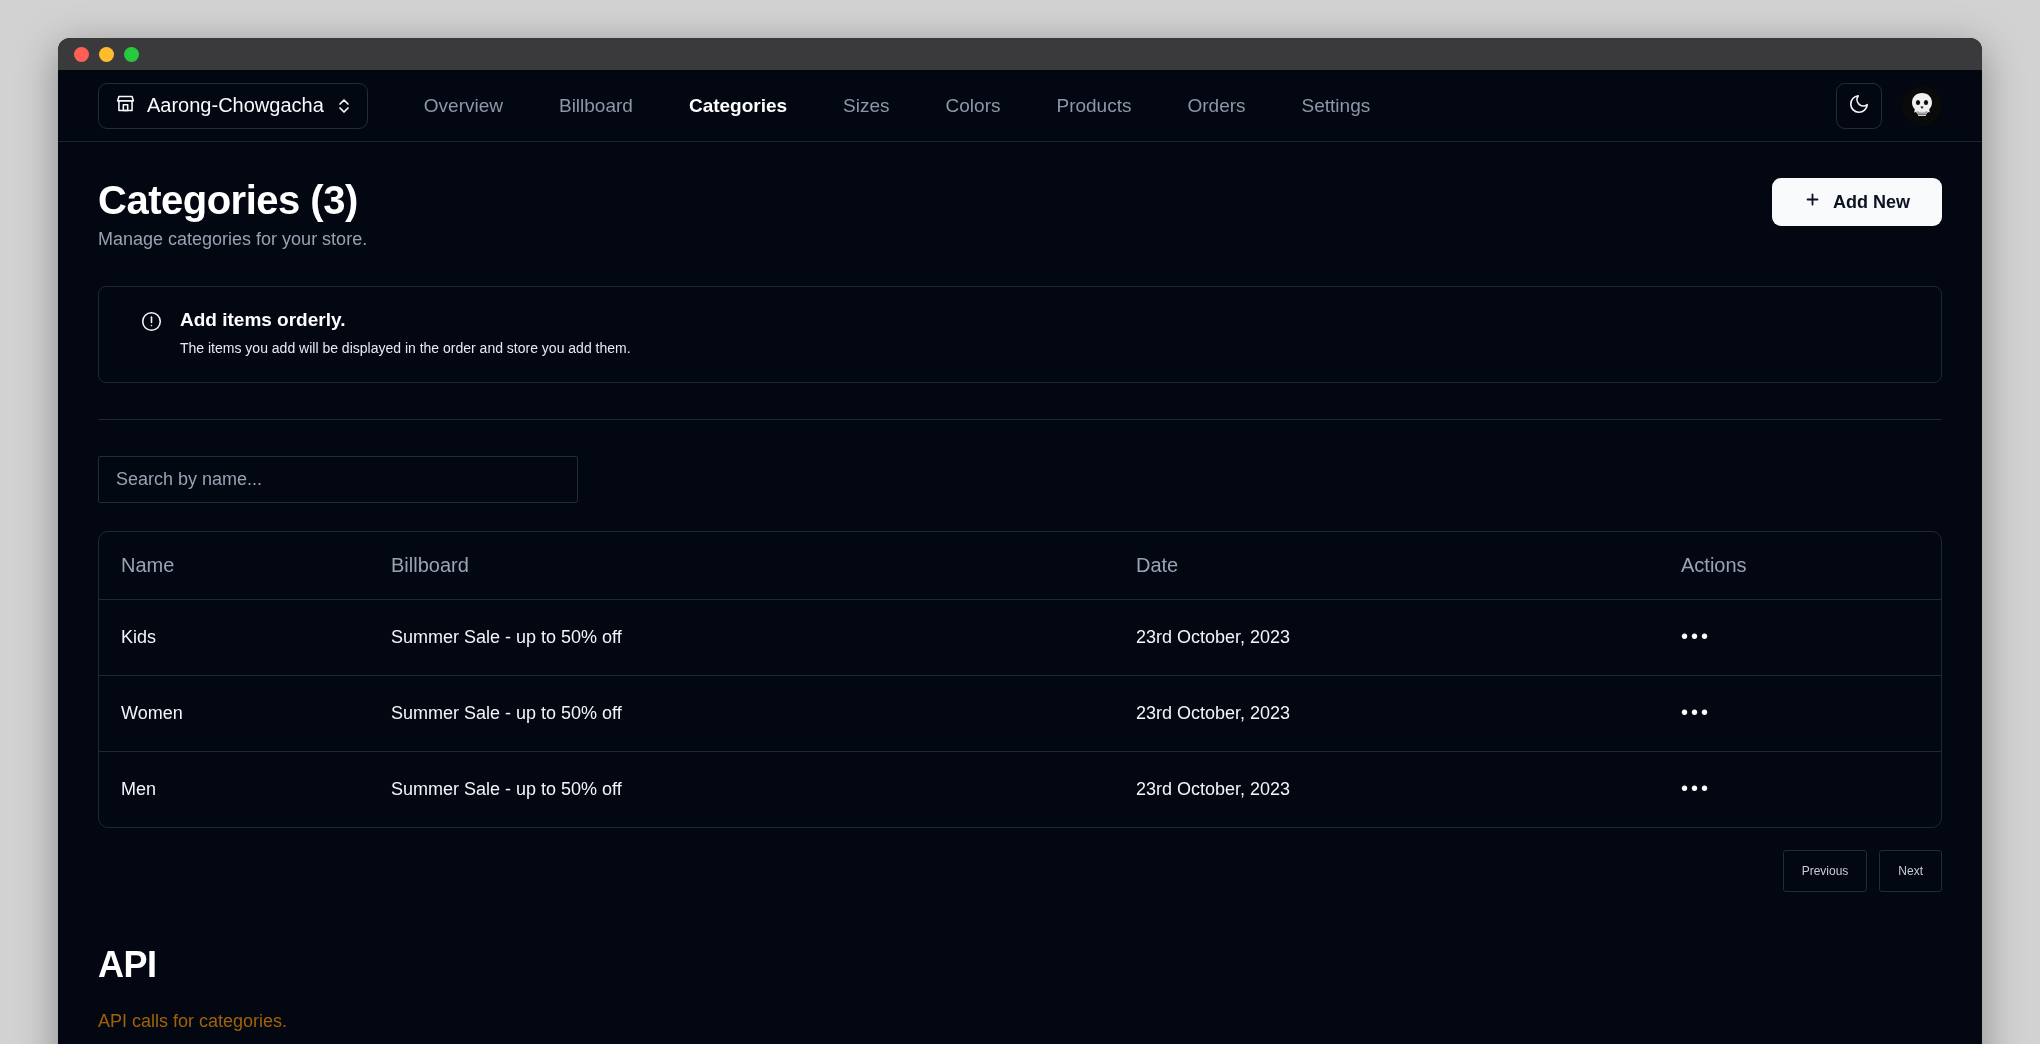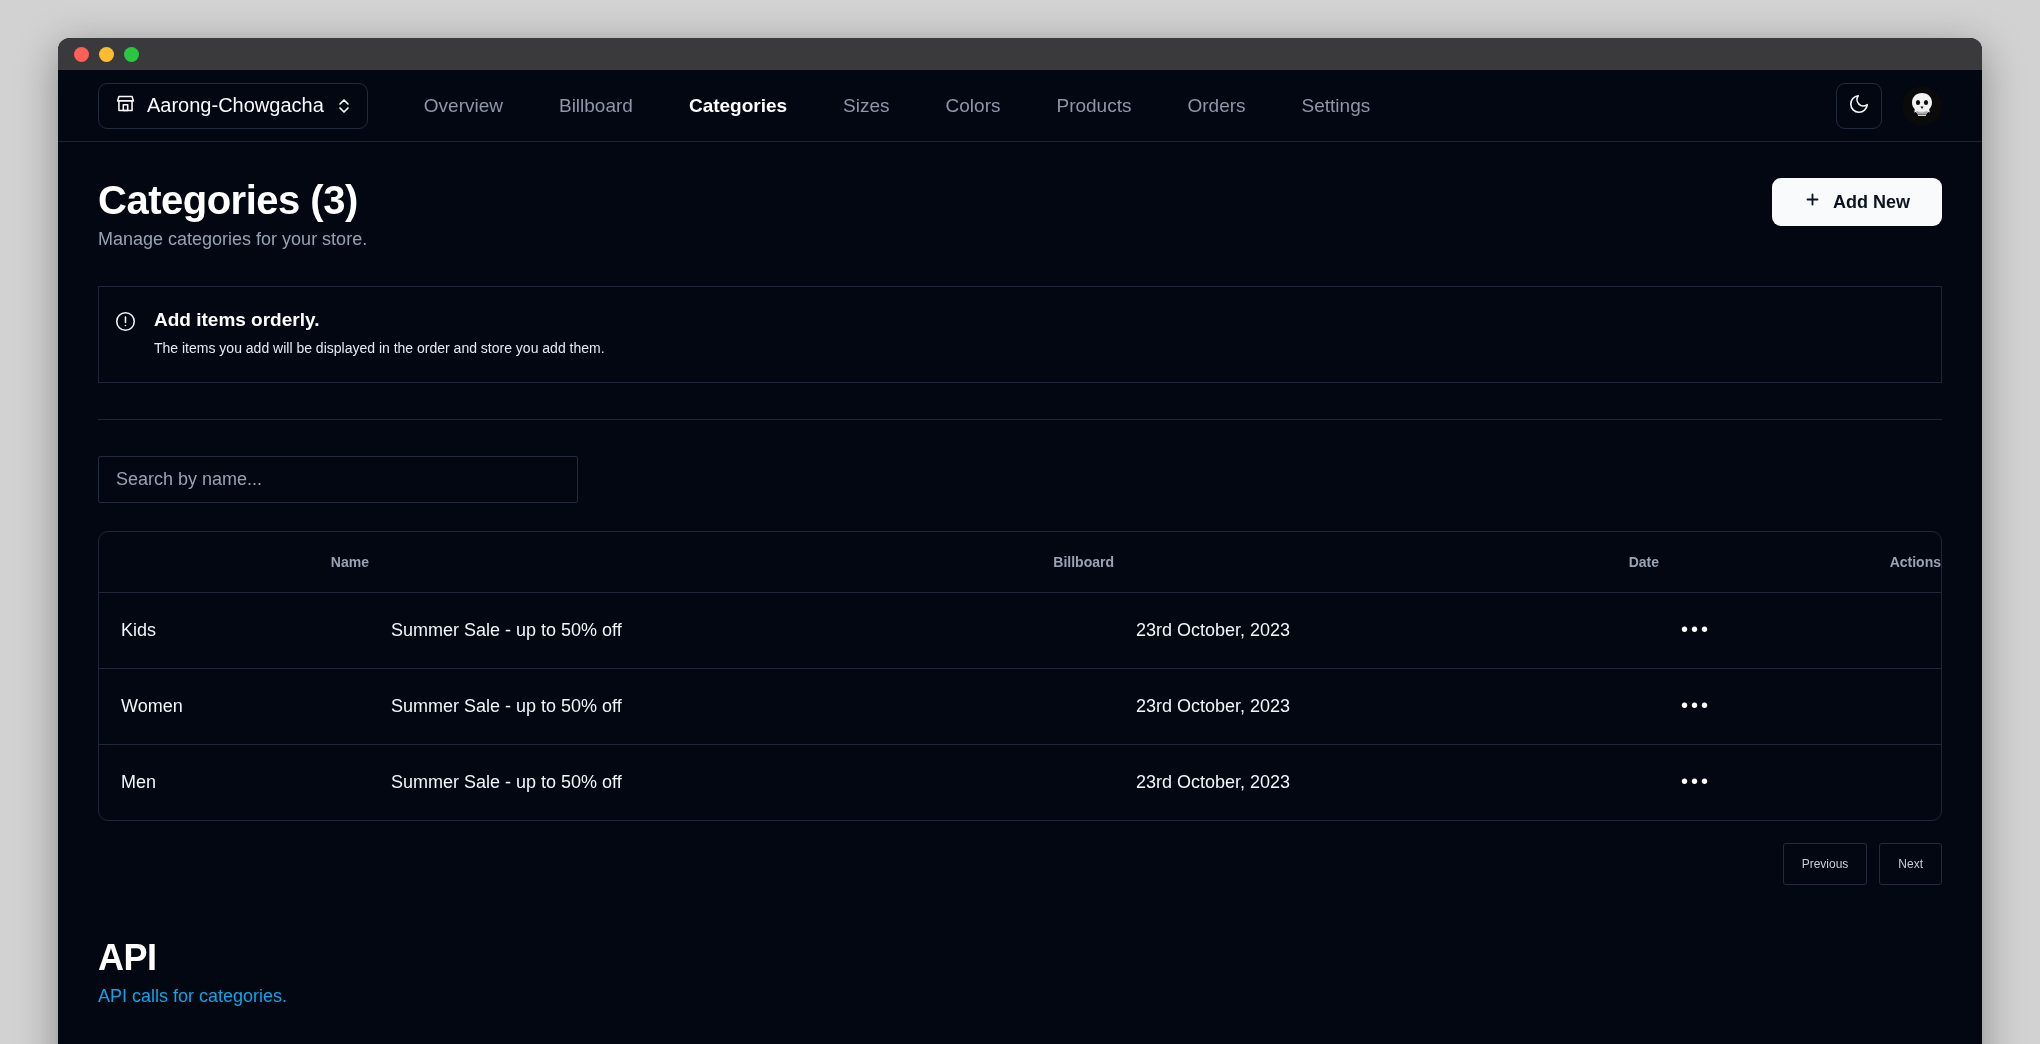--- a/index.html
+++ b/index.html
@@ -130,22 +130,22 @@
     align-items: center;
     gap: 12px;
     cursor: pointer;
     font-family: "Liberation Sans", sans-serif;
   }
 
   
   .alert {
     margin-top: 36px;
     border: 1px solid #1e2638;
-    border-radius: 0;
-    padding: 22px 26px 26px 16px;
+    border-radius: 8px;
+    padding: 22px 26px 26px 42px;
     display: flex;
     gap: 18px;
   }
   .alert-title { font-size: 19px; font-weight: 700; color: #ffffff; }
   .alert-desc  { font-size: 14px; color: #e6eaf2; margin-top: 9px; }
 
   .separator {
     height: 1px;
     background: #1e2638;
     margin: 36px 0 0 0;
@@ -169,23 +169,23 @@
 
   
   .table-wrap {
     margin-top: 28px;
     border: 1px solid #1e2638;
     border-radius: 10px;
     overflow: hidden;
   }
   table { width: 100%; border-collapse: collapse; }
   th {
-    text-align: right;
-    font-size: 14px;
-    font-weight: 700;
+    text-align: left;
+    font-size: 20px;
+    font-weight: 400;
     color: #9aa3b4;
     padding: 22px 0 22px 22px;
     border-bottom: 1px solid #1e2638;
   }
   td {
     font-size: 18px;
     color: #f2f5fa;
     padding: 27px 0 27px 22px;
     border-bottom: 1px solid #1e2638;
   }
@@ -225,22 +225,22 @@
   
   .api-section { margin-top: 52px; }
   .api-title {
     font-size: 36px;
     font-weight: 700;
     color: #ffffff;
     letter-spacing: -0.5px;
   }
   .api-sub {
     font-size: 18px;
-    color: #0ea5e9;
-    margin-top: 7px;
+    color: #a16207;
+    margin-top: 25px;
   }
 </style>
 </head>
 <body>
 
 <div class="window">
 
   <div class="titlebar">
     <span class="dot red"></span>
     <span class="dot yellow"></span>

